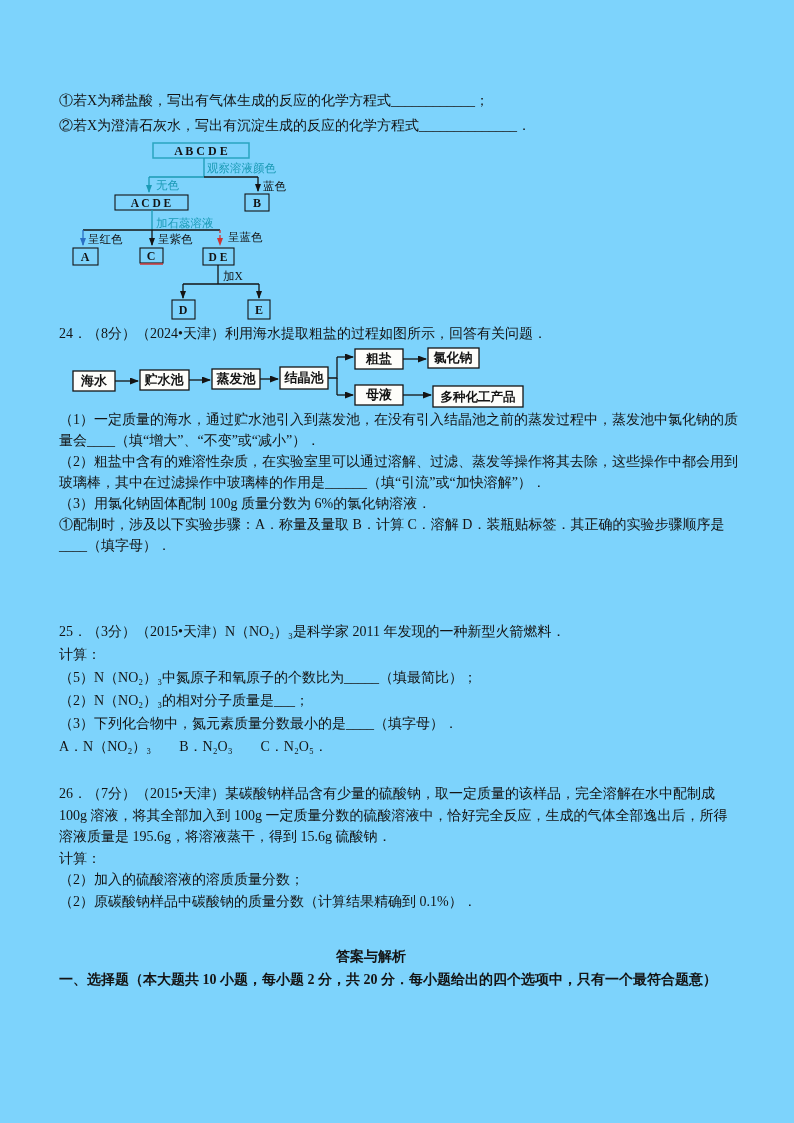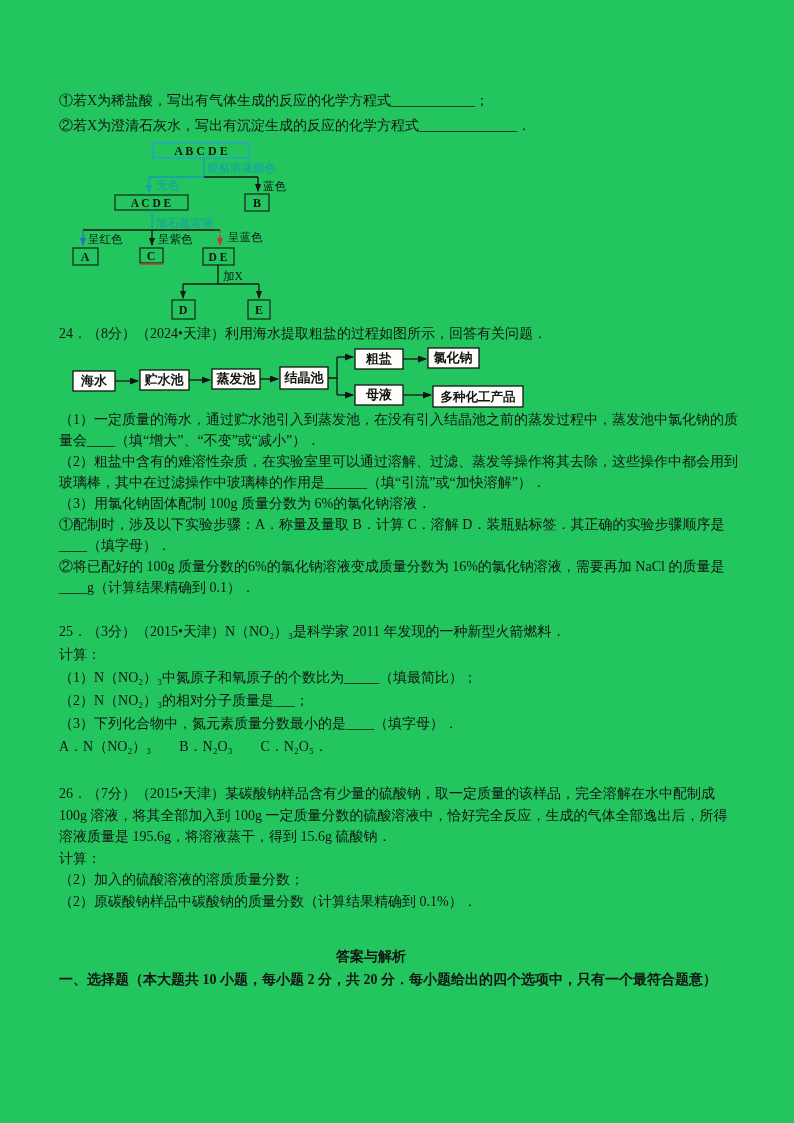--- a/index.html
+++ b/index.html
@@ -1,21 +1,21 @@
 <!DOCTYPE html>
 <html><head>
 <meta charset="utf-8">
 <style>
   * { box-sizing: border-box; }
   html, body { margin: 0; padding: 0; background: #ffffff; }
   .page {
     position: relative;
     width: 794px;
     height: 1123px;
-    background: #22c55e;
+    background: #7dd3fc;
     color: #141414;
     font-family: "Liberation Serif", "DejaVu Serif", serif;
     font-size: 14px;
     overflow: hidden;
   }
   .tb { position: absolute; left: 59px; width: 681px; }
   .tb p { margin: 0; line-height: 21px; }
   .intro p { line-height: 25px; }
   .q25 p { line-height: 23px; }
   .q26 p { line-height: 21.5px; }
@@ -163,28 +163,27 @@
 
     <rect x="371" y="42" width="90" height="21" fill="#fdfdfa" stroke="#141414" stroke-width="1.3"></rect>
     <text x="416" y="57" text-anchor="middle" font-size="12.5" font-weight="bold">多种化工产品</text>
   </svg>
 
   <div class="tb" style="top:409px">
     <p>（1）一定质量的海水，通过贮水池引入到蒸发池，在没有引入结晶池之前的蒸发过程中，蒸发池中氯化钠的质量会____（填“增大”、“不变”或“减小”）．</p>
     <p>（2）粗盐中含有的难溶性杂质，在实验室里可以通过溶解、过滤、蒸发等操作将其去除，这些操作中都会用到玻璃棒，其中在过滤操作中玻璃棒的作用是______（填“引流”或“加快溶解”）．</p>
     <p>（3）用氯化钠固体配制 100g 质量分数为 6%的氯化钠溶液．</p>
     <p>①配制时，涉及以下实验步骤：A．称量及量取 B．计算 C．溶解 D．装瓶贴标签．其正确的实验步骤顺序是____（填字母）．</p>
-    <p>②将已配好的 100g 质量分数的6%的氯化钠溶液变成质量分数为 16%的氯化钠溶液，需要再加 NaCl 的质量是____g（计算结果精确到 0.1）．</p>
   </div>
 
 
   <div class="tb q25" style="top:620px">
     <p>25．（3分）（2015•天津）N（NO₂）₃是科学家 2011 年发现的一种新型火箭燃料．</p>
     <p>计算：</p>
-    <p>（1）N（NO₂）₃中氮原子和氧原子的个数比为_____（填最简比）；</p>
+    <p>（5）N（NO₂）₃中氮原子和氧原子的个数比为_____（填最简比）；</p>
     <p>（2）N（NO₂）₃的相对分子质量是___；</p>
     <p>（3）下列化合物中，氮元素质量分数最小的是____（填字母）．</p>
     <p>A．N（NO₂）₃　　B．N₂O₃　　C．N₂O₅．</p>
   </div>
 
   <div class="tb q26" style="top:783px">
     <p>26．（7分）（2015•天津）某碳酸钠样品含有少量的硫酸钠，取一定质量的该样品，完全溶解在水中配制成 100g 溶液，将其全部加入到 100g 一定质量分数的硫酸溶液中，恰好完全反应，生成的气体全部逸出后，所得溶液质量是 195.6g，将溶液蒸干，得到 15.6g 硫酸钠．</p>
     <p>计算：</p>
     <p>（2）加入的硫酸溶液的溶质质量分数；</p>
     <p>（2）原碳酸钠样品中碳酸钠的质量分数（计算结果精确到 0.1%）．</p>

